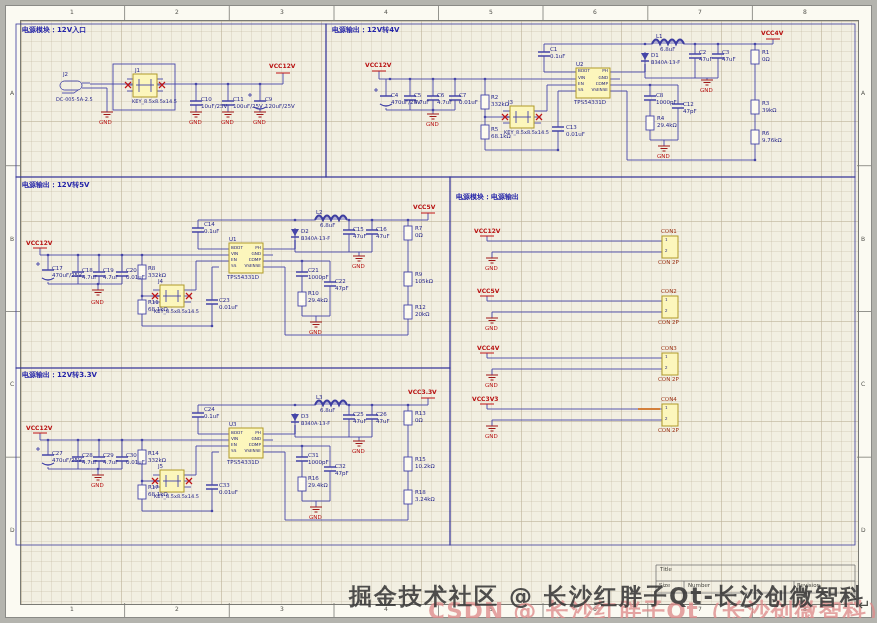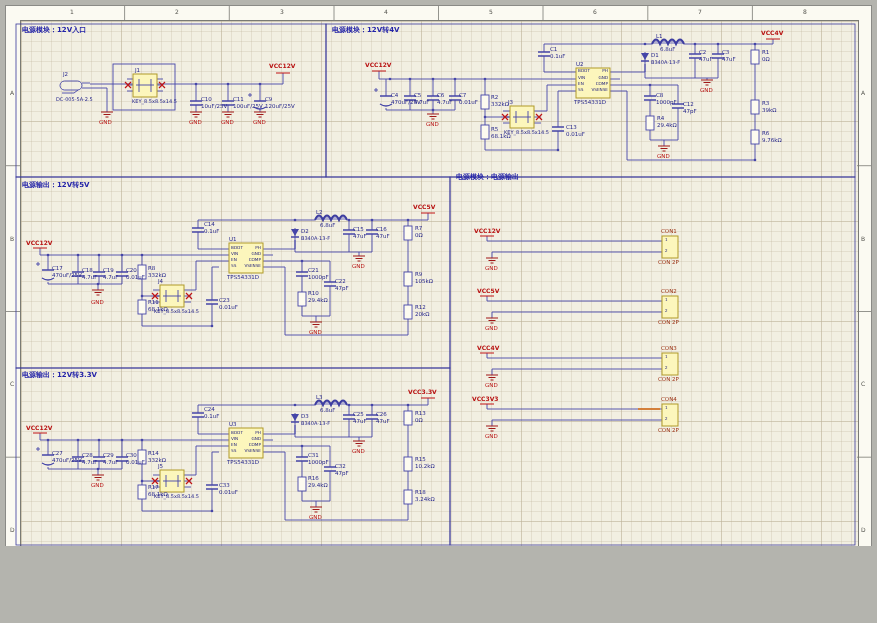--- a/index.html
+++ b/index.html
@@ -1,16 +1,16 @@
 <!DOCTYPE html>
 <html><head>
 <meta charset="utf-8">
 <style>
   html,body{margin:0;padding:0;background:#b4b4ae;}
-  #page{position:relative;width:877px;height:546px;background:#b4b4ae;overflow:hidden;
+  #page{position:relative;width:877px;height:618px;background:#b4b4ae;overflow:hidden;
         font-family:"DejaVu Sans","Liberation Sans",sans-serif;}
   .sheet{position:absolute;left:5px;top:5px;width:865px;height:611px;background:#fbfaf2;border:1px solid #8a8a86;}
   .draw{position:absolute;left:20px;top:20px;width:837px;height:583px;background-color:#f2efe2;
         border:1px solid #7a7a74;
         background-image:
           linear-gradient(rgba(190,180,155,.5) 1px, transparent 1px),
           linear-gradient(90deg, rgba(190,180,155,.5) 1px, transparent 1px),
           linear-gradient(rgba(190,180,155,.28) 1px, transparent 1px),
           linear-gradient(90deg, rgba(190,180,155,.28) 1px, transparent 1px);
         background-size:100px 100px,100px 100px,10px 10px,10px 10px;}
@@ -259,21 +259,21 @@
   <i class="lbl" style="left:201px;top:104px">10uF/25V</i>
   <i class="lbl" style="left:233px;top:97px">C11</i>
   <i class="lbl" style="left:233px;top:104px">100uF/25V</i>
   <i class="lbl" style="left:265px;top:97px">C9</i>
   <i class="lbl" style="left:265px;top:104px">120uF/25V</i>
   <i class="gndt" style="left:99px;top:120px">GND</i>
   <i class="gndt" style="left:189px;top:120px">GND</i>
   <i class="gndt" style="left:221px;top:120px">GND</i>
   <i class="gndt" style="left:253px;top:120px">GND</i>
 
-  <i class="sec" style="left:332px;top:27px">电源模块：12V转4V</i>
+  <i class="sec" style="left:332px;top:27px">电源输出：12V转4V</i>
   <i class="net" style="left:365px;top:62px">VCC12V</i>
   <i class="lbl" style="left:391px;top:93px">C4</i>
   <i class="lbl" style="left:391px;top:100px">470uF/25V</i>
   <i class="lbl" style="left:414px;top:93px">C5</i>
   <i class="lbl" style="left:414px;top:100px">4.7uF</i>
   <i class="lbl" style="left:437px;top:93px">C6</i>
   <i class="lbl" style="left:437px;top:100px">4.7uF</i>
   <i class="lbl" style="left:459px;top:93px">C7</i>
   <i class="lbl" style="left:459px;top:100px">0.01uF</i>
   <i class="gndt" style="left:426px;top:122px">GND</i>
@@ -424,21 +424,21 @@
   <i class="lbl" style="left:415px;top:490px">R18</i>
   <i class="lbl" style="left:415px;top:497px">3.24kΩ</i>
   <i class="lbl" style="left:308px;top:453px">C31</i>
   <i class="lbl" style="left:308px;top:460px">1000pF</i>
   <i class="lbl" style="left:308px;top:476px">R16</i>
   <i class="lbl" style="left:308px;top:483px">29.4kΩ</i>
   <i class="lbl" style="left:335px;top:464px">C32</i>
   <i class="lbl" style="left:335px;top:471px">47pF</i>
   <i class="gndt" style="left:309px;top:515px">GND</i>
 
-  <i class="sec" style="left:456px;top:174px">电源模块：电源输出</i>
+  <i class="sec" style="left:456px;top:194px">电源模块：电源输出</i>
   <i class="net" style="left:474px;top:228px">VCC12V</i>
   <i class="conl" style="left:661px;top:229px">CON1</i>
   <i class="conl" style="left:658px;top:260px">CON 2P</i>
   <i class="pd" style="left:665px;top:238px">1</i>
   <i class="pd" style="left:665px;top:249px">2</i>
   <i class="gndt" style="left:485px;top:266px">GND</i>
   <i class="net" style="left:477px;top:288px">VCC5V</i>
   <i class="conl" style="left:661px;top:289px">CON2</i>
   <i class="conl" style="left:658px;top:320px">CON 2P</i>
   <i class="pd" style="left:665px;top:298px">1</i>

